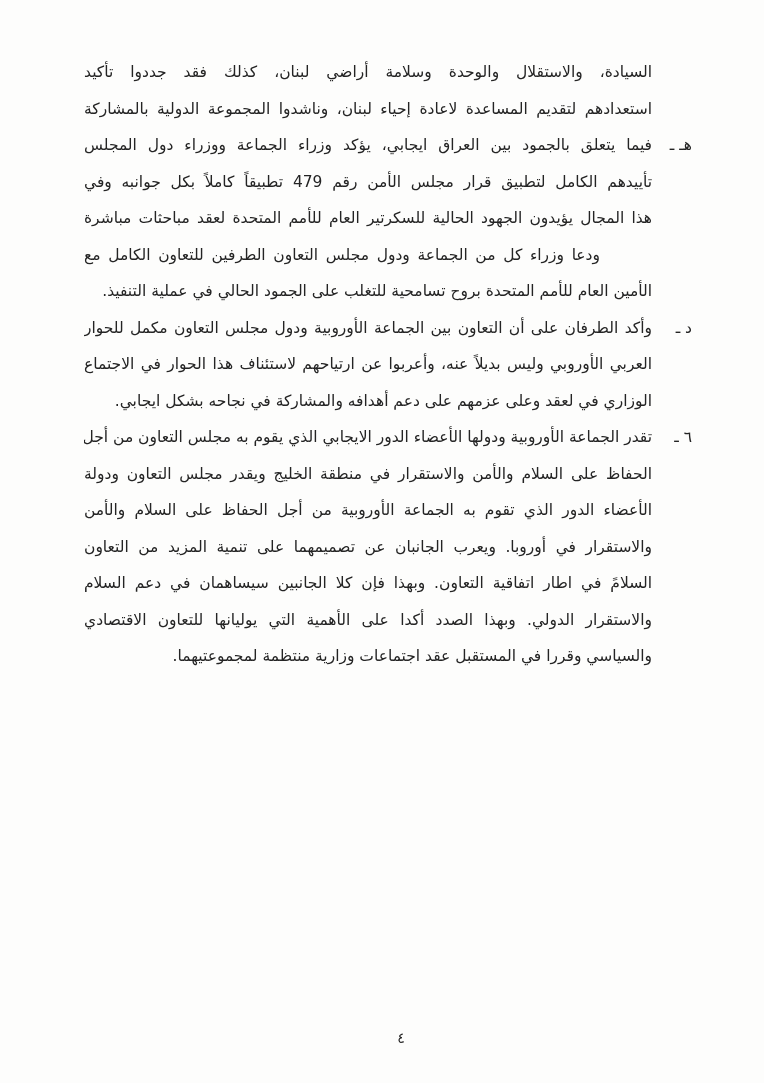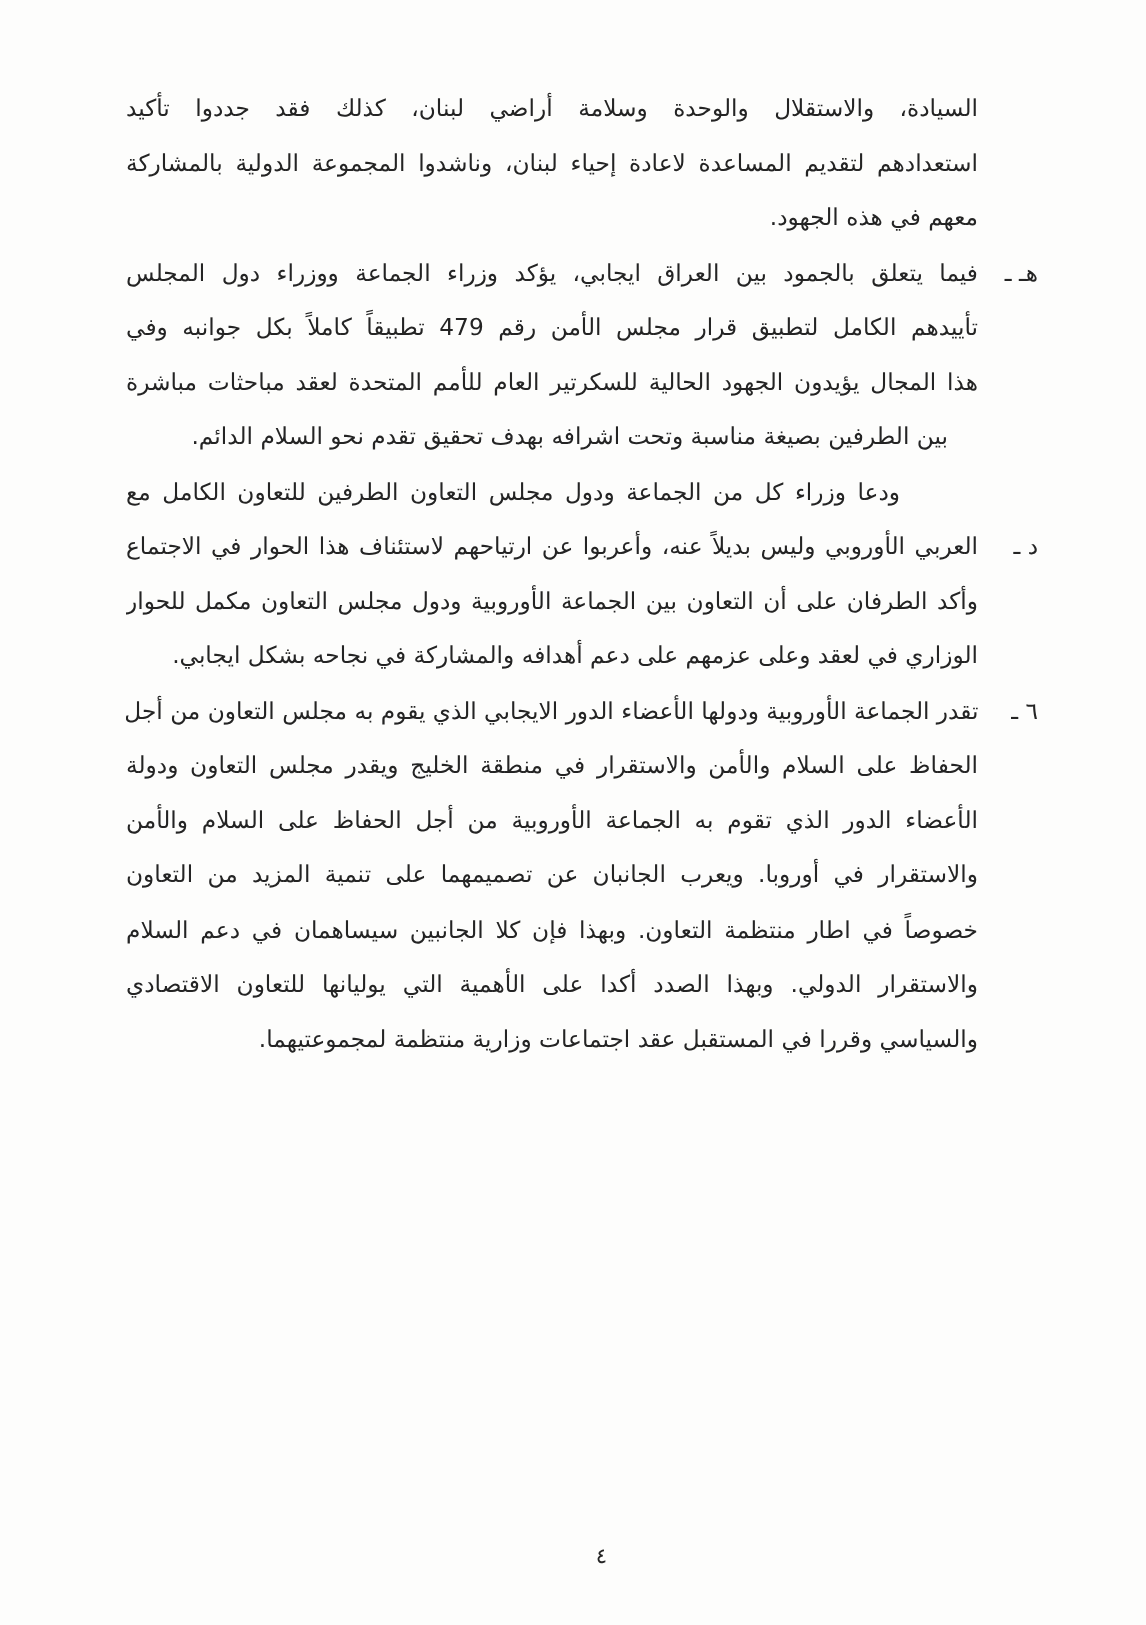--- a/index.html
+++ b/index.html
@@ -76,43 +76,42 @@
   }
 </style>
 </head>
 <body>
 
 <div class="sheet">
   <div class="text-block">
       <div class="para">
         <div class="line">السيادة، والاستقلال والوحدة وسلامة أراضي لبنان، كذلك فقد جددوا تأكيد</div>
         <div class="line">استعدادهم لتقديم المساعدة لاعادة إحياء لبنان، وناشدوا المجموعة الدولية بالمشاركة</div>
-        <div class="line last">معهم في هذه الجهود.</div>
       </div>
       <div class="para">
         <span class="marker">هـ ـ</span>
         <div class="line">فيما يتعلق بالجمود بين العراق ايجابي، يؤكد وزراء الجماعة ووزراء دول المجلس</div>
         <div class="line">تأييدهم الكامل لتطبيق قرار مجلس الأمن رقم 479 تطبيقاً كاملاً بكل جوانبه وفي</div>
         <div class="line">هذا المجال يؤيدون الجهود الحالية للسكرتير العام للأمم المتحدة لعقد مباحثات مباشرة</div>
-        <div class="line last">بين الطرفين بصيغة مناسبة وتحت اشرافه بهدف تحقيق تقدم نحو السلام الدائم.</div>
       </div>
       <div class="para">
         <div class="line">ودعا وزراء كل من الجماعة ودول مجلس التعاون الطرفين للتعاون الكامل مع</div>
+        <div class="line last">الأمين العام للأمم المتحدة بروح تسامحية للتغلب على الجمود الحالي في عملية التنفيذ.</div>
       </div>
       <div class="para">
         <span class="marker">د ـ</span>
+        <div class="line">وأكد الطرفان على أن التعاون بين الجماعة الأوروبية ودول مجلس التعاون مكمل للحوار</div>
         <div class="line">العربي الأوروبي وليس بديلاً عنه، وأعربوا عن ارتياحهم لاستئناف هذا الحوار في الاجتماع</div>
-        <div class="line">وأكد الطرفان على أن التعاون بين الجماعة الأوروبية ودول مجلس التعاون مكمل للحوار</div>
         <div class="line last">الوزاري في لعقد وعلى عزمهم على دعم أهدافه والمشاركة في نجاحه بشكل ايجابي.</div>
       </div>
       <div class="para">
         <span class="marker">٦ ـ</span>
         <div class="line">تقدر الجماعة الأوروبية ودولها الأعضاء الدور الايجابي الذي يقوم به مجلس التعاون من أجل</div>
         <div class="line">الحفاظ على السلام والأمن والاستقرار في منطقة الخليج ويقدر مجلس التعاون ودولة</div>
         <div class="line">الأعضاء الدور الذي تقوم به الجماعة الأوروبية من أجل الحفاظ على السلام والأمن</div>
         <div class="line">والاستقرار في أوروبا. ويعرب الجانبان عن تصميمهما على تنمية المزيد من التعاون</div>
-        <div class="line">خصوصاً في اطار منتظمة التعاون. وبهذا فإن كلا الجانبين سيساهمان في دعم السلام</div>
+        <div class="line">السلامً في اطار اتفاقية التعاون. وبهذا فإن كلا الجانبين سيساهمان في دعم السلام</div>
         <div class="line">والاستقرار الدولي. وبهذا الصدد أكدا على الأهمية التي يوليانها للتعاون الاقتصادي</div>
         <div class="line last">والسياسي وقررا في المستقبل عقد اجتماعات وزارية منتظمة لمجموعتيهما.</div>
       </div>
     </div>
   <span class="page-number">٤</span>
 </div>
 
 </body></html>

